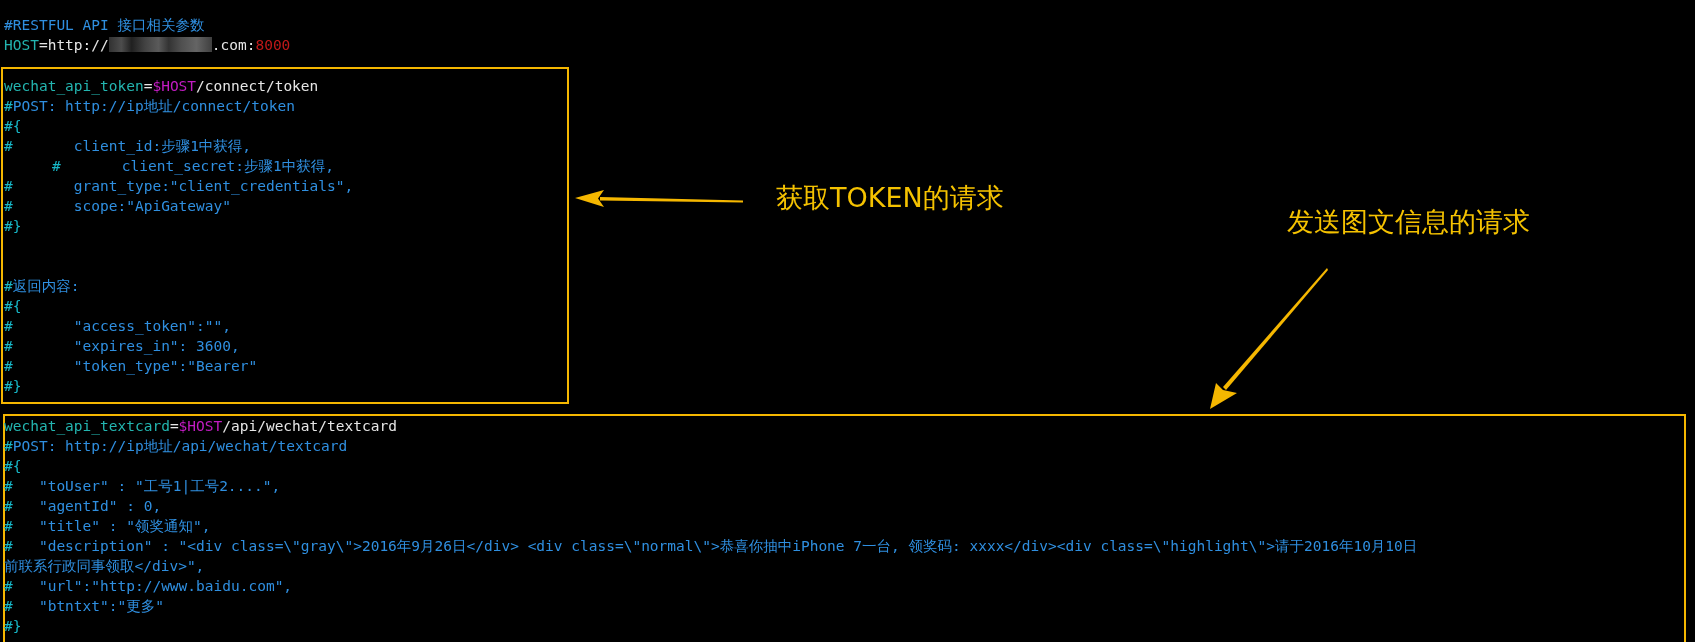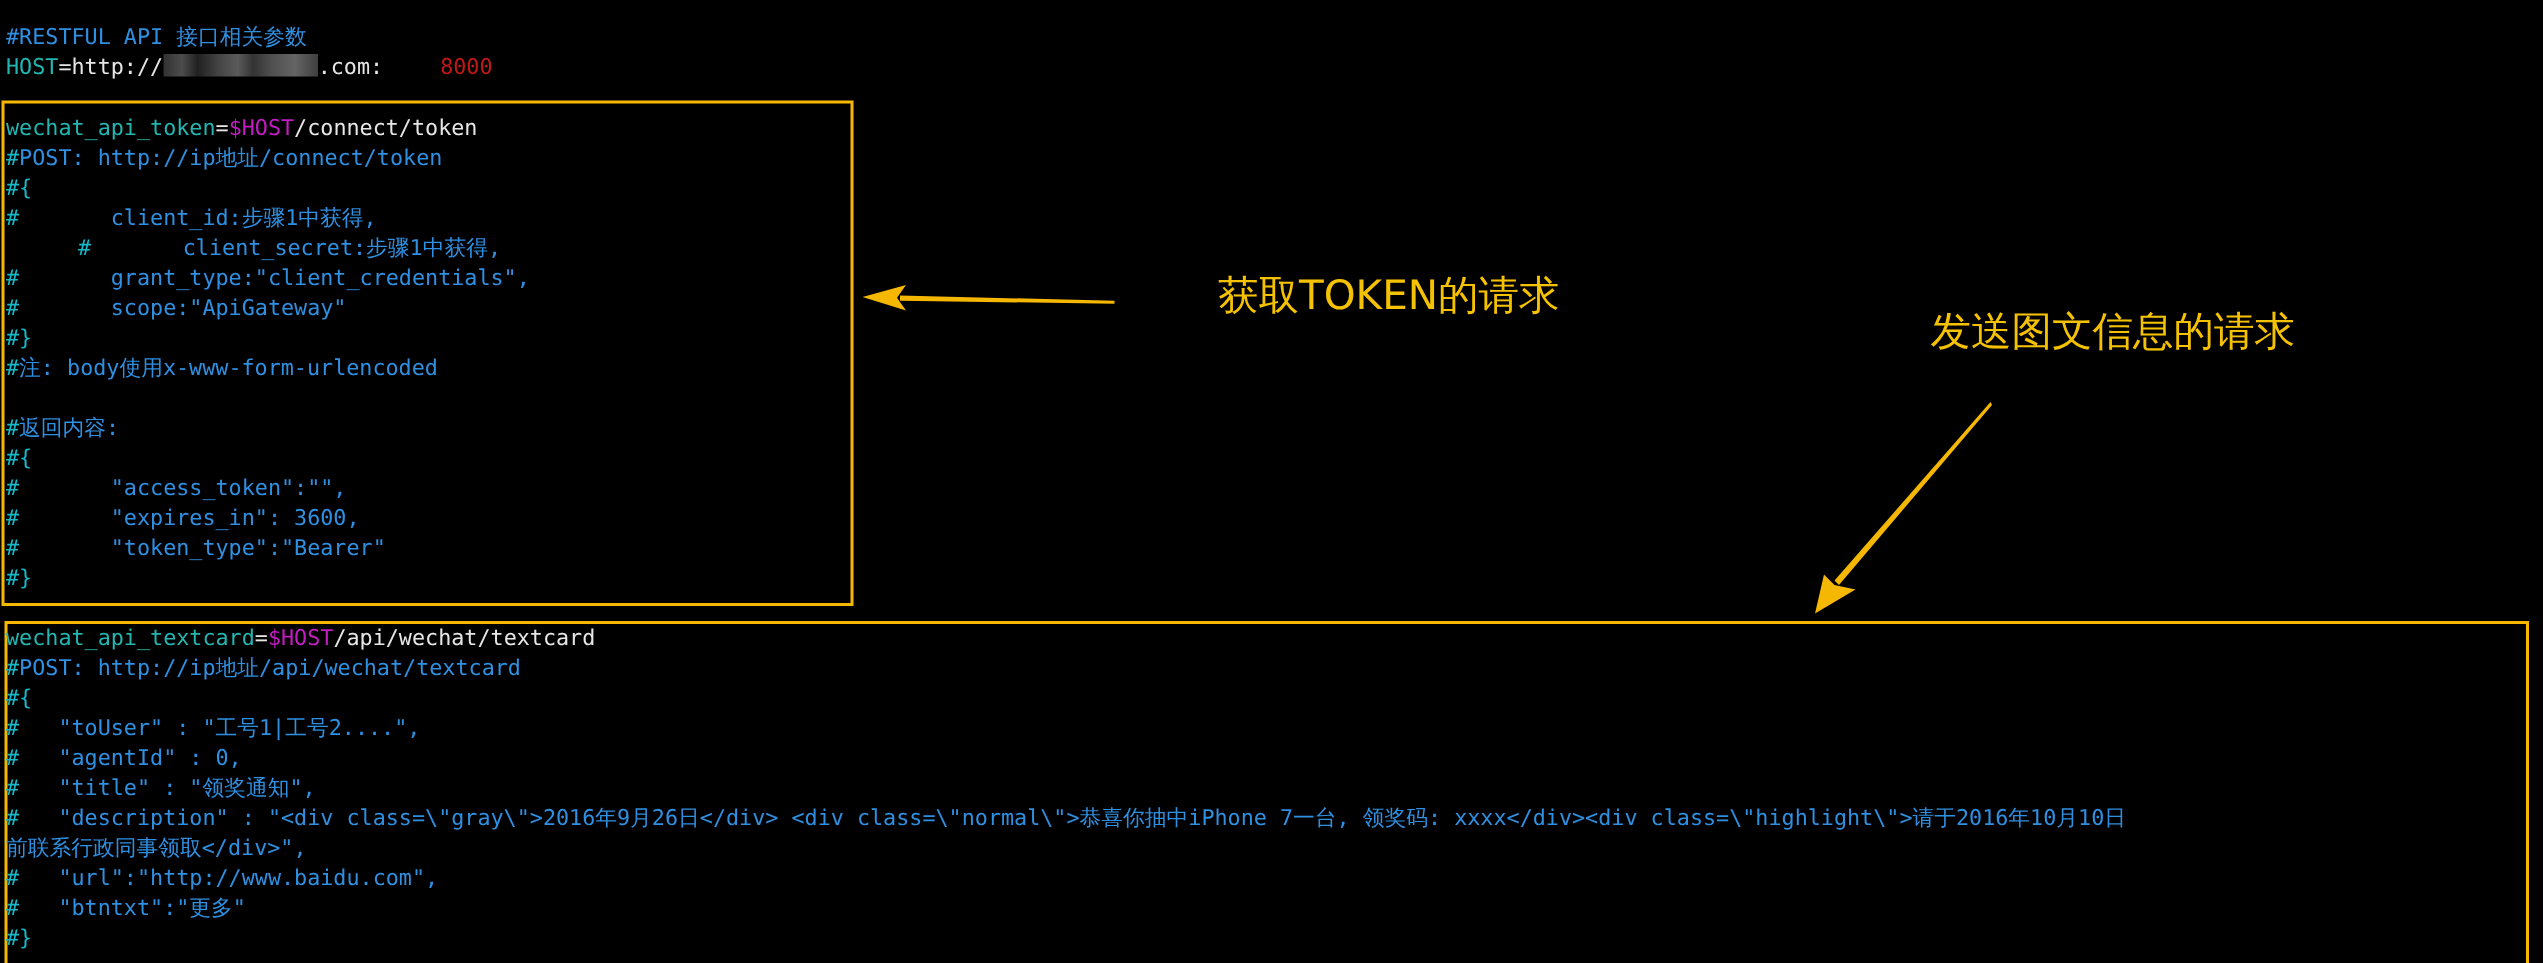--- a/index.html
+++ b/index.html
@@ -29,21 +29,21 @@
     height: 20px;
     line-height: 20px;
     white-space: pre;
     letter-spacing: 0px;
   }
   .c-comment { color: #2f8fe0; }
   .c-hash { color: #17b8c8; }
   .c-var { color: #23b5b0; }
   .c-white { color: #e6e6e6; }
   .c-magenta { color: #c21cc2; }
-  .c-red { color: #c01818; margin-left: 38px; }
+  .c-red { color: #c01818; }
   .blur {
     display: inline-block;
     width: 103px;
     height: 15px;
     vertical-align: -2px;
     background: linear-gradient(90deg, #3a3a3a 0%, #5a5a5a 12%, #262626 22%, #4e4e4e 35%, #6a6a6a 48%, #3c3c3c 58%, #5d5d5d 70%, #767676 85%, #4a4a4a 100%);
     opacity: 0.85;
   }
   .box {
     position: absolute;
@@ -80,21 +80,20 @@
 
   <div class="line" style="top:84px;"><span class="c-hash">#</span><span class="c-comment">POST: http://ip地址/connect/token</span></div>
 
   <div class="line" style="top:64px;"><span class="c-var">wechat_api_token</span><span class="c-white">=</span><span class="c-magenta">$HOST</span><span class="c-white">/connect/token</span></div>
   <div class="line" style="top:104px;"><span class="c-hash">#{</span><span class="c-comment"></span></div>
   <div class="line" style="top:124px;"><span class="c-hash">#</span><span class="c-comment">       client_id:步骤1中获得,</span></div>
   <div class="line" style="top:144px;padding-left:48px;"><span class="c-hash">#</span><span class="c-comment">       client_secret:步骤1中获得,</span></div>
   <div class="line" style="top:164px;"><span class="c-hash">#</span><span class="c-comment">       grant_type:"client_credentials",</span></div>
   <div class="line" style="top:184px;"><span class="c-hash">#</span><span class="c-comment">       scope:"ApiGateway"</span></div>
   <div class="line" style="top:204px;"><span class="c-hash">#}</span><span class="c-comment"></span></div>
-  <div class="line" style="top:224px;"><span class="c-hash">#</span><span class="c-comment">注: body使用x-www-form-urlencoded</span></div>
   <div class="line" style="top:244px;"><span class="c-hash"></span><span class="c-comment"></span></div>
   <div class="line" style="top:264px;"><span class="c-hash">#</span><span class="c-comment">返回内容:</span></div>
   <div class="line" style="top:284px;"><span class="c-hash">#{</span><span class="c-comment"></span></div>
   <div class="line" style="top:304px;"><span class="c-hash">#</span><span class="c-comment">       "access_token":"",</span></div>
   <div class="line" style="top:324px;"><span class="c-hash">#</span><span class="c-comment">       "expires_in": 3600,</span></div>
   <div class="line" style="top:344px;"><span class="c-hash">#</span><span class="c-comment">       "token_type":"Bearer"</span></div>
   <div class="line" style="top:364px;"><span class="c-hash">#}</span><span class="c-comment"></span></div>
 
   <div class="box" style="left:3px; top:402px; width:1683px; height:250px;"></div>
 
@@ -115,16 +114,16 @@
     <g>
       <polygon points="743,188.5 600,185 600,188.5 743,190.5" fill="#f5b700"></polygon>
       <polygon points="575,186 604,178 598,186.5 604,195" fill="#f5b700"></polygon>
     </g>
     <g>
       <polygon points="1327,256 1328,258 1226,378 1223,375" fill="#f5b700"></polygon>
       <polygon points="1210,397 1216,371 1223,378 1237,381" fill="#f5b700"></polygon>
     </g>
   </svg>
 
-  <div class="annot" style="left:776px; top:170px;margin-left:36px;">获取TOKEN的请求</div>
+  <div class="annot" style="left:776px; top:170px;">获取TOKEN的请求</div>
   <div class="annot" style="left:1287px; top:194px;text-align:right;">发送图文信息的请求</div>
 
 </div>
 
 </body></html>

